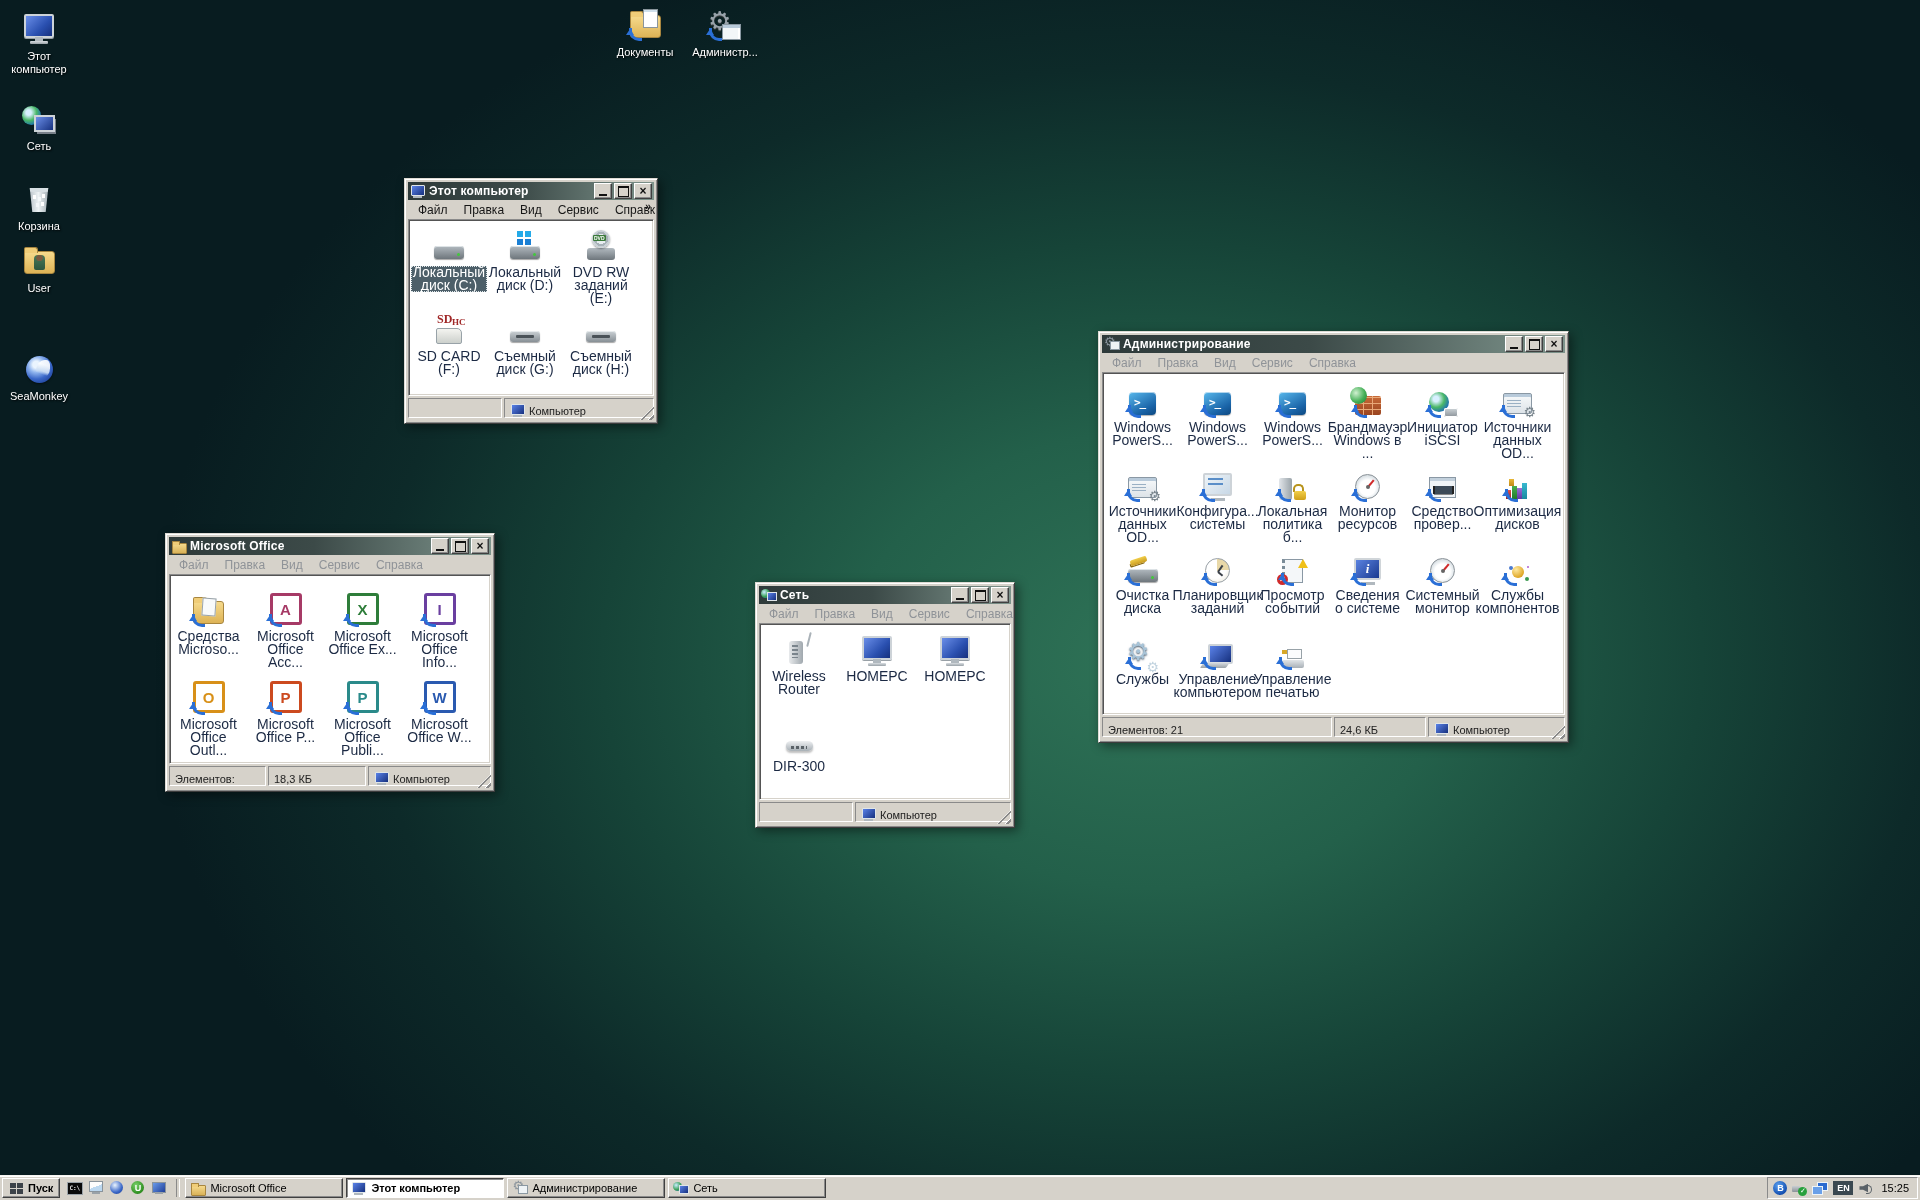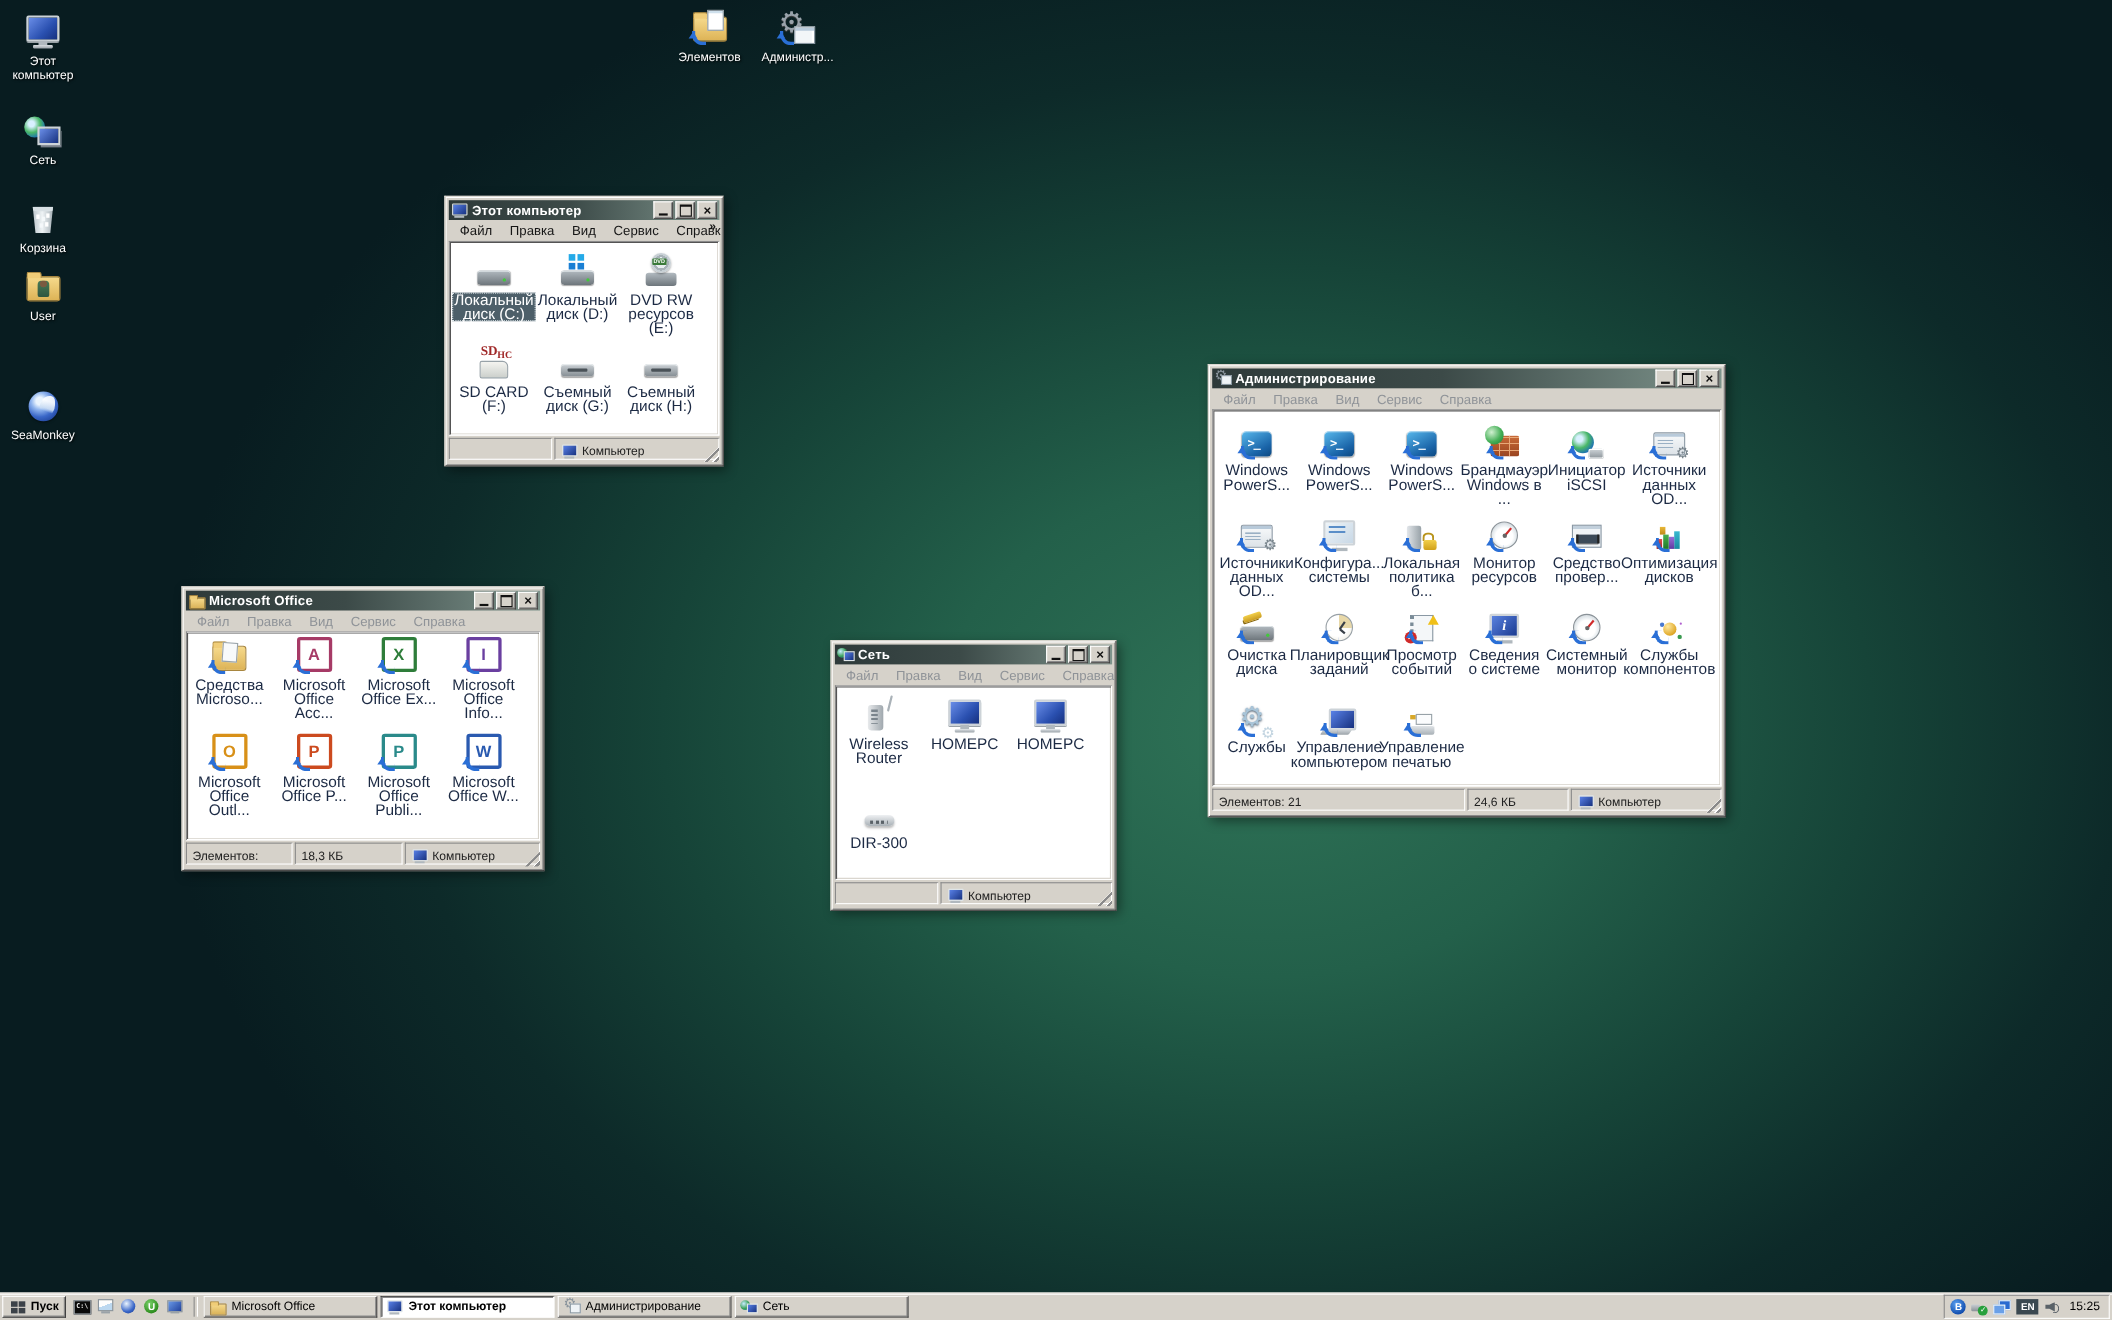--- a/index.html
+++ b/index.html
@@ -146,21 +146,21 @@
   .g-min{width:8px;height:2px;background:#111;margin-top:7px}
   .g-max{width:9px;height:8px;border:1px solid #111;border-top-width:2px}
   .g-close{font:bold 12px/12px "Liberation Sans",sans-serif;color:#111;margin-top:-1px}
   .menubar{height:19px;flex:none;display:flex;align-items:center;position:relative;padding-left:2px}
   .mitem{font-size:12px;padding:1px 8px;color:#161616;white-space:nowrap}
   .window:not(.active) .mitem{color:#8f9398}
   .chev{position:absolute;right:3px;top:0;font-size:11px;font-weight:bold;color:#161616}
   .content{flex:1;background:#fff;border:1px solid;border-color:#8a8a8a #fff #fff #8a8a8a;box-shadow:inset 1px 1px 0 #545454,inset -1px -1px 0 #d6d2ca;overflow:hidden}
   .grid{display:grid;align-content:start;justify-items:center}
   .grid1{grid-template-columns:repeat(3,76px);grid-auto-rows:84px;padding:6px 2px}
-  .grid2{grid-template-columns:repeat(4,77px);grid-auto-rows:88px;padding:1px 0}
+  .grid2{grid-template-columns:repeat(4,77px);grid-auto-rows:88px;padding:15px 0}
   .grid3{grid-template-columns:repeat(3,78px);grid-auto-rows:90px;padding:6px 0}
   .grid4{grid-template-columns:repeat(6,75px);grid-auto-rows:84px;padding:8px 0 0 2px}
   .cell{display:flex;flex-direction:column;align-items:center;text-align:center;width:100%;cursor:default}
   .label{font-size:14px;line-height:13px;color:#1c2a44;padding:0 2px}
   .cell.selected .label{background:#4d5f69;color:#fff;outline:1px dotted #dfe7ea;outline-offset:-1px}
   .statusbar{height:22px;flex:none;display:flex;gap:2px;padding-top:2px;position:relative}
   .spane{border:1px solid;border-color:#8a8a8a #fff #fff #8a8a8a;height:18px;display:flex;align-items:flex-end;gap:3px;padding:0 5px;font-size:11px;color:#222;overflow:hidden;white-space:nowrap}
   .grip{position:absolute;right:0;bottom:0;width:14px;height:14px;background:repeating-linear-gradient(135deg,transparent 0 3px,#fff 3px 4px,#8a8a8a 4px 6px);clip-path:polygon(100% 0,100% 100%,0 100%)}
 
   
@@ -247,21 +247,21 @@
       <span class="dlabel">SeaMonkey</span>
     </div>
   </div>
 <div class="desk-top">
 
 <div class="dcell">
       <span class="ic">
         <span class="px i-documents-folder"></span>
         <span class="swoosh"></span>
       </span>
-      <span class="dlabel">Элементов</span>
+      <span class="dlabel">Документы</span>
     </div>
     <div class="dcell">
       <span class="ic">
         <span class="px i-admin-tools"></span>
         <span class="swoosh"></span>
       </span>
       <span class="dlabel">Администр...</span>
     </div>
   </div>
 
@@ -302,21 +302,21 @@
         <div class="cell">
           <span class="ic">
             <span class="px i-hdd-windows"></span>
           </span>
           <span class="label">Локальный диск (D:)</span>
         </div>
         <div class="cell">
           <span class="ic">
             <span class="px i-dvd-drive"></span>
           </span>
-          <span class="label">DVD RW ресурсов (E:)</span>
+          <span class="label">DVD RW заданий (E:)</span>
         </div>
         <div class="cell">
           <span class="ic">
             <span class="px i-sd-card"></span>
           </span>
           <span class="label">SD CARD (F:)</span>
         </div>
         <div class="cell">
           <span class="ic">
             <span class="px i-removable-drive"></span>

